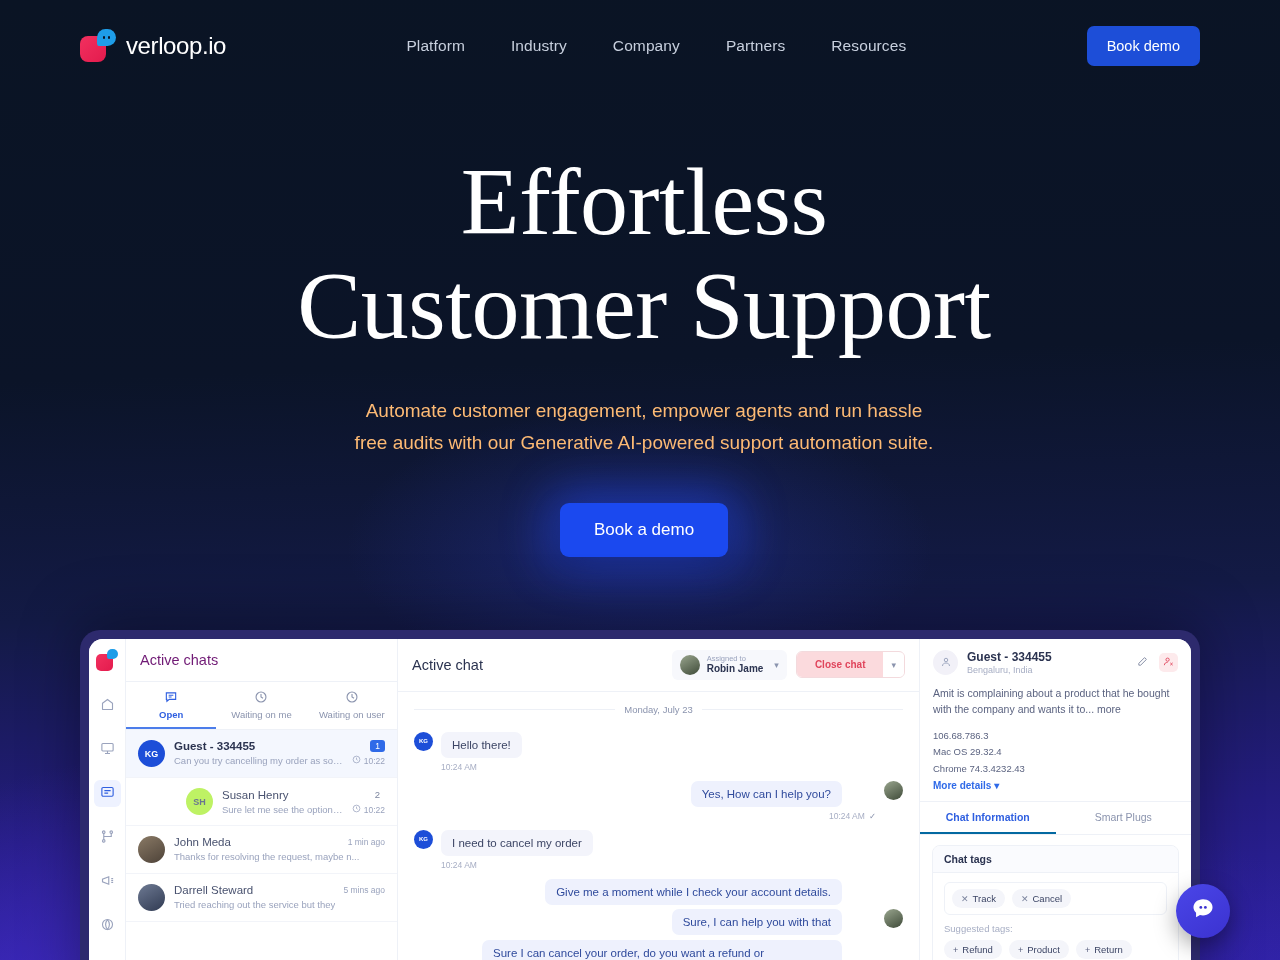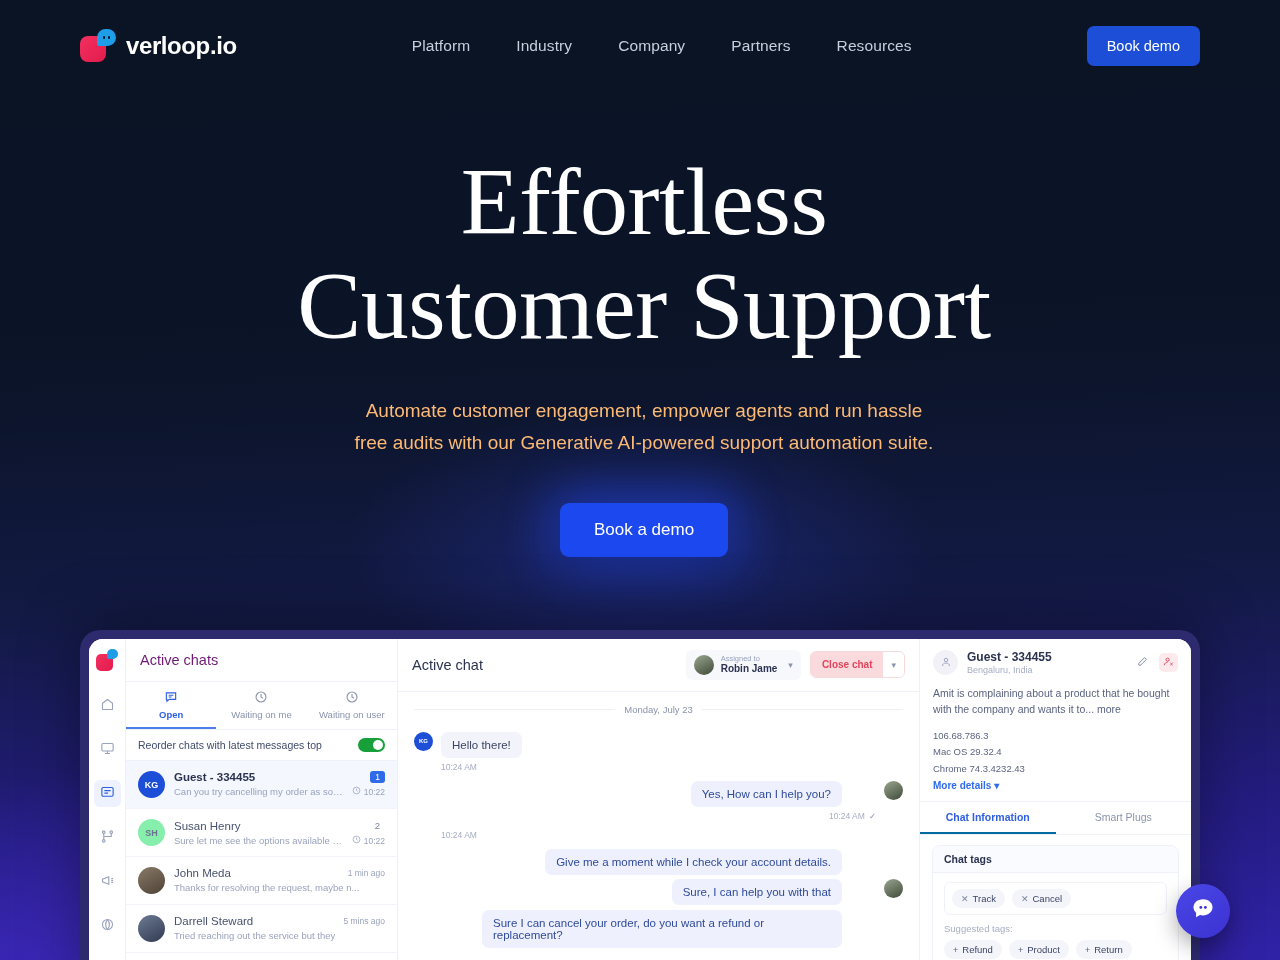--- a/index.html
+++ b/index.html
@@ -36,21 +36,21 @@
     background: linear-gradient(135deg, #f2305f 0%, #e31b4d 100%);
   }
   .brand-bubble {
     position: absolute; left: 17px; top: 0; width: 19px; height: 17px;
     border-radius: 9px 9px 9px 3px;
     background: #1e9de8;
     display: flex; align-items: center; justify-content: center; gap: 2.5px;
   }
   .brand-bubble i { width: 2.6px; height: 2.6px; border-radius: 50%; background: #0a1424; display:block; }
   .brand-name {
-    color: #fff; font-size: 24px; font-weight: 700; letter-spacing: -0.4px;
+    color: #fff; font-size: 24px; font-weight: 400; letter-spacing: -0.4px;
   }
   .nav { display: flex; gap: 46px; margin: 0 auto; }
   .nav a {
     color: #c7cfdd; font-size: 15.5px; text-decoration: none; letter-spacing: .1px;
   }
   .btn-book-demo {
     background: #1d4ed8; color: #fff; border: none; border-radius: 7px;
     padding: 12px 20px; font-size: 14.5px; font-family: inherit; cursor: pointer;
     font-weight: 500;
   }
@@ -119,21 +119,21 @@
     padding: 8px 12px; border-bottom: 1px solid #eef1f7; font-size: 10.5px; color: #404b6b; }
   .toggle { width: 27px; height: 14px; border-radius: 8px; background: #17a03a; position: relative; cursor: pointer; }
   .toggle::after { content:""; position:absolute; right:2px; top:2px; width:10px; height:10px;
     border-radius:50%; background:#fff; }
   .chat-item { display: flex; align-items: flex-start; gap: 9px; padding: 10px 12px;
     border-bottom: 1px solid #f2f4f9; cursor: pointer; }
   .chat-item.sel { background: #f4f7fe; }
   .av { width: 27px; height: 27px; flex: 0 0 27px; border-radius: 50%; display:flex;
     align-items:center; justify-content:center; font-size:9px; font-weight:700; color:#fff; }
   .av.kg { background:#1d4ed8; }
-  .av.sh { background:#86efac; color:#6a7490; }
+  .av.sh { background:#bef264; color:#6a7490;margin-left:48px; }
   .av.ph1 { background: linear-gradient(150deg,#8a7a66,#4d4238); }
   .av.ph2 { background: linear-gradient(150deg,#6e7a93,#303a52); }
   .ci-body { flex: 1; min-width: 0; }
   .ci-top { display: flex; justify-content: space-between; align-items: center; }
   .ci-name { font-size: 11.5px; font-weight: 600; color:#2b3350; }
   .ci-name.dim { font-weight: 500; color:#49526f; }
   .ci-badge { background:#2f6ae8; color:#fff; font-size:8.5px; border-radius:3px; padding:1px 5px; }
   .ci-badge.plain { background:transparent; color:#7d869f; font-size:9.5px; }
   .ci-time { font-size: 8.5px; color:#9aa3bd; white-space:nowrap; }
   .ci-bot { display:flex; justify-content:space-between; align-items:center; margin-top:3px; gap:6px; }
@@ -147,21 +147,21 @@
   .chat-head .t { font-size: 14.5px; font-weight: 500; color:#2b3350; }
   .chat-head .sp { flex: 1; }
   .assign { display:flex; align-items:center; gap:7px; background:#f7f8fc; border-radius:6px;
     padding:4px 8px; cursor:pointer; }
   .assign .pic { width:20px;height:20px;border-radius:50%;background:linear-gradient(150deg,#9aa68f,#3e4a38); }
   .assign .lbl { font-size:7.5px; color:#9aa3bd; line-height:1.25; }
   .assign .val { font-size:10px; color:#2b3350; font-weight:600; line-height:1.25; }
   .assign .cv { color:#8b94ae; font-size:9px; margin-left:4px; }
   .closechat { display:flex; align-items:center; margin-left:9px; border:1px solid #f3dadd;
     border-radius:6px; overflow:hidden; cursor:pointer; }
-  .closechat .a { background:#fbdadd; color:#e0455c; font-size:10px; font-weight:600; padding:7px 11px; }
+  .closechat .a { background:#fbdadd; color:#e0455c; font-size:10px; font-weight:600; padding:7px 18px; }
   .closechat .b { background:#fff; color:#8b94ae; font-size:9px; padding:7px 8px; }
   .thread { flex:1; padding: 12px 16px; overflow:hidden; }
   .datediv { display:flex; align-items:center; gap:9px; color:#8b94ae; font-size:9.5px; margin-bottom: 17px; }
   .datediv::before, .datediv::after { content:""; flex:1; height:1px; background:#edf0f6; }
   .row { display:flex; align-items:flex-start; gap:8px; margin-bottom: 4px; }
   .row.out { justify-content:flex-end;gap:42px; }
   .bub { background:#f3f4fb; border-radius:7px; padding:7px 11px; font-size:11.5px; color:#3c4565;
     max-width: 330px; }
   .bub.out { background:#eef1fd; color:#2f4a9c; }
   .mav { width:19px;height:19px;border-radius:50%;flex:0 0 19px;display:flex;align-items:center;
@@ -345,24 +345,20 @@
         <span>
           <svg viewBox="0 0 24 24" fill="none" stroke="currentColor" stroke-width="1.9">
                 <circle cx="12" cy="12" r="8.5"></circle>
                 <path d="M12 7v5l3.5 2"></path>
               </svg>
         </span>
         <span>Waiting on user</span>
       </div>
     </div>
 
-    <div class="reorder">
-      <span>Reorder chats with latest messages top</span>
-      <span class="toggle"></span>
-    </div>
 
     <div class="chat-item sel">
       <div class="av kg">KG</div>
       <div class="ci-body">
         <div class="ci-top">
           <span class="ci-name">Guest - 334455</span>
           <span class="ci-badge">1</span>
         </div>
         <div class="ci-bot">
           <span class="ci-prev">Can you try cancelling my order as soon...</span>
@@ -452,20 +448,24 @@
       <div class="mtime">10:24 AM</div>
 
       <div class="row out">
         <div class="bub out">Yes, How can I help you?</div>
         <div class="mav ag"></div>
       </div>
       <div class="mtime out">
         <span>10:24 AM</span><span class="ck">✓</span>
       </div>
 
+      <div class="row">
+        <div class="mav kg">KG</div>
+        <div class="bub">I need to cancel my order</div>
+      </div>
       <div class="mtime">10:24 AM</div>
 
       <div class="row out" style="margin-top:5px">
         <div class="bub out">Give me a moment while I check your account details.</div>
         <div style="width:19px;flex:0 0 19px"></div>
       </div>
       <div class="row out">
         <div class="bub out">Sure, I can help you with that</div>
         <div class="mav ag"></div>
       </div>

